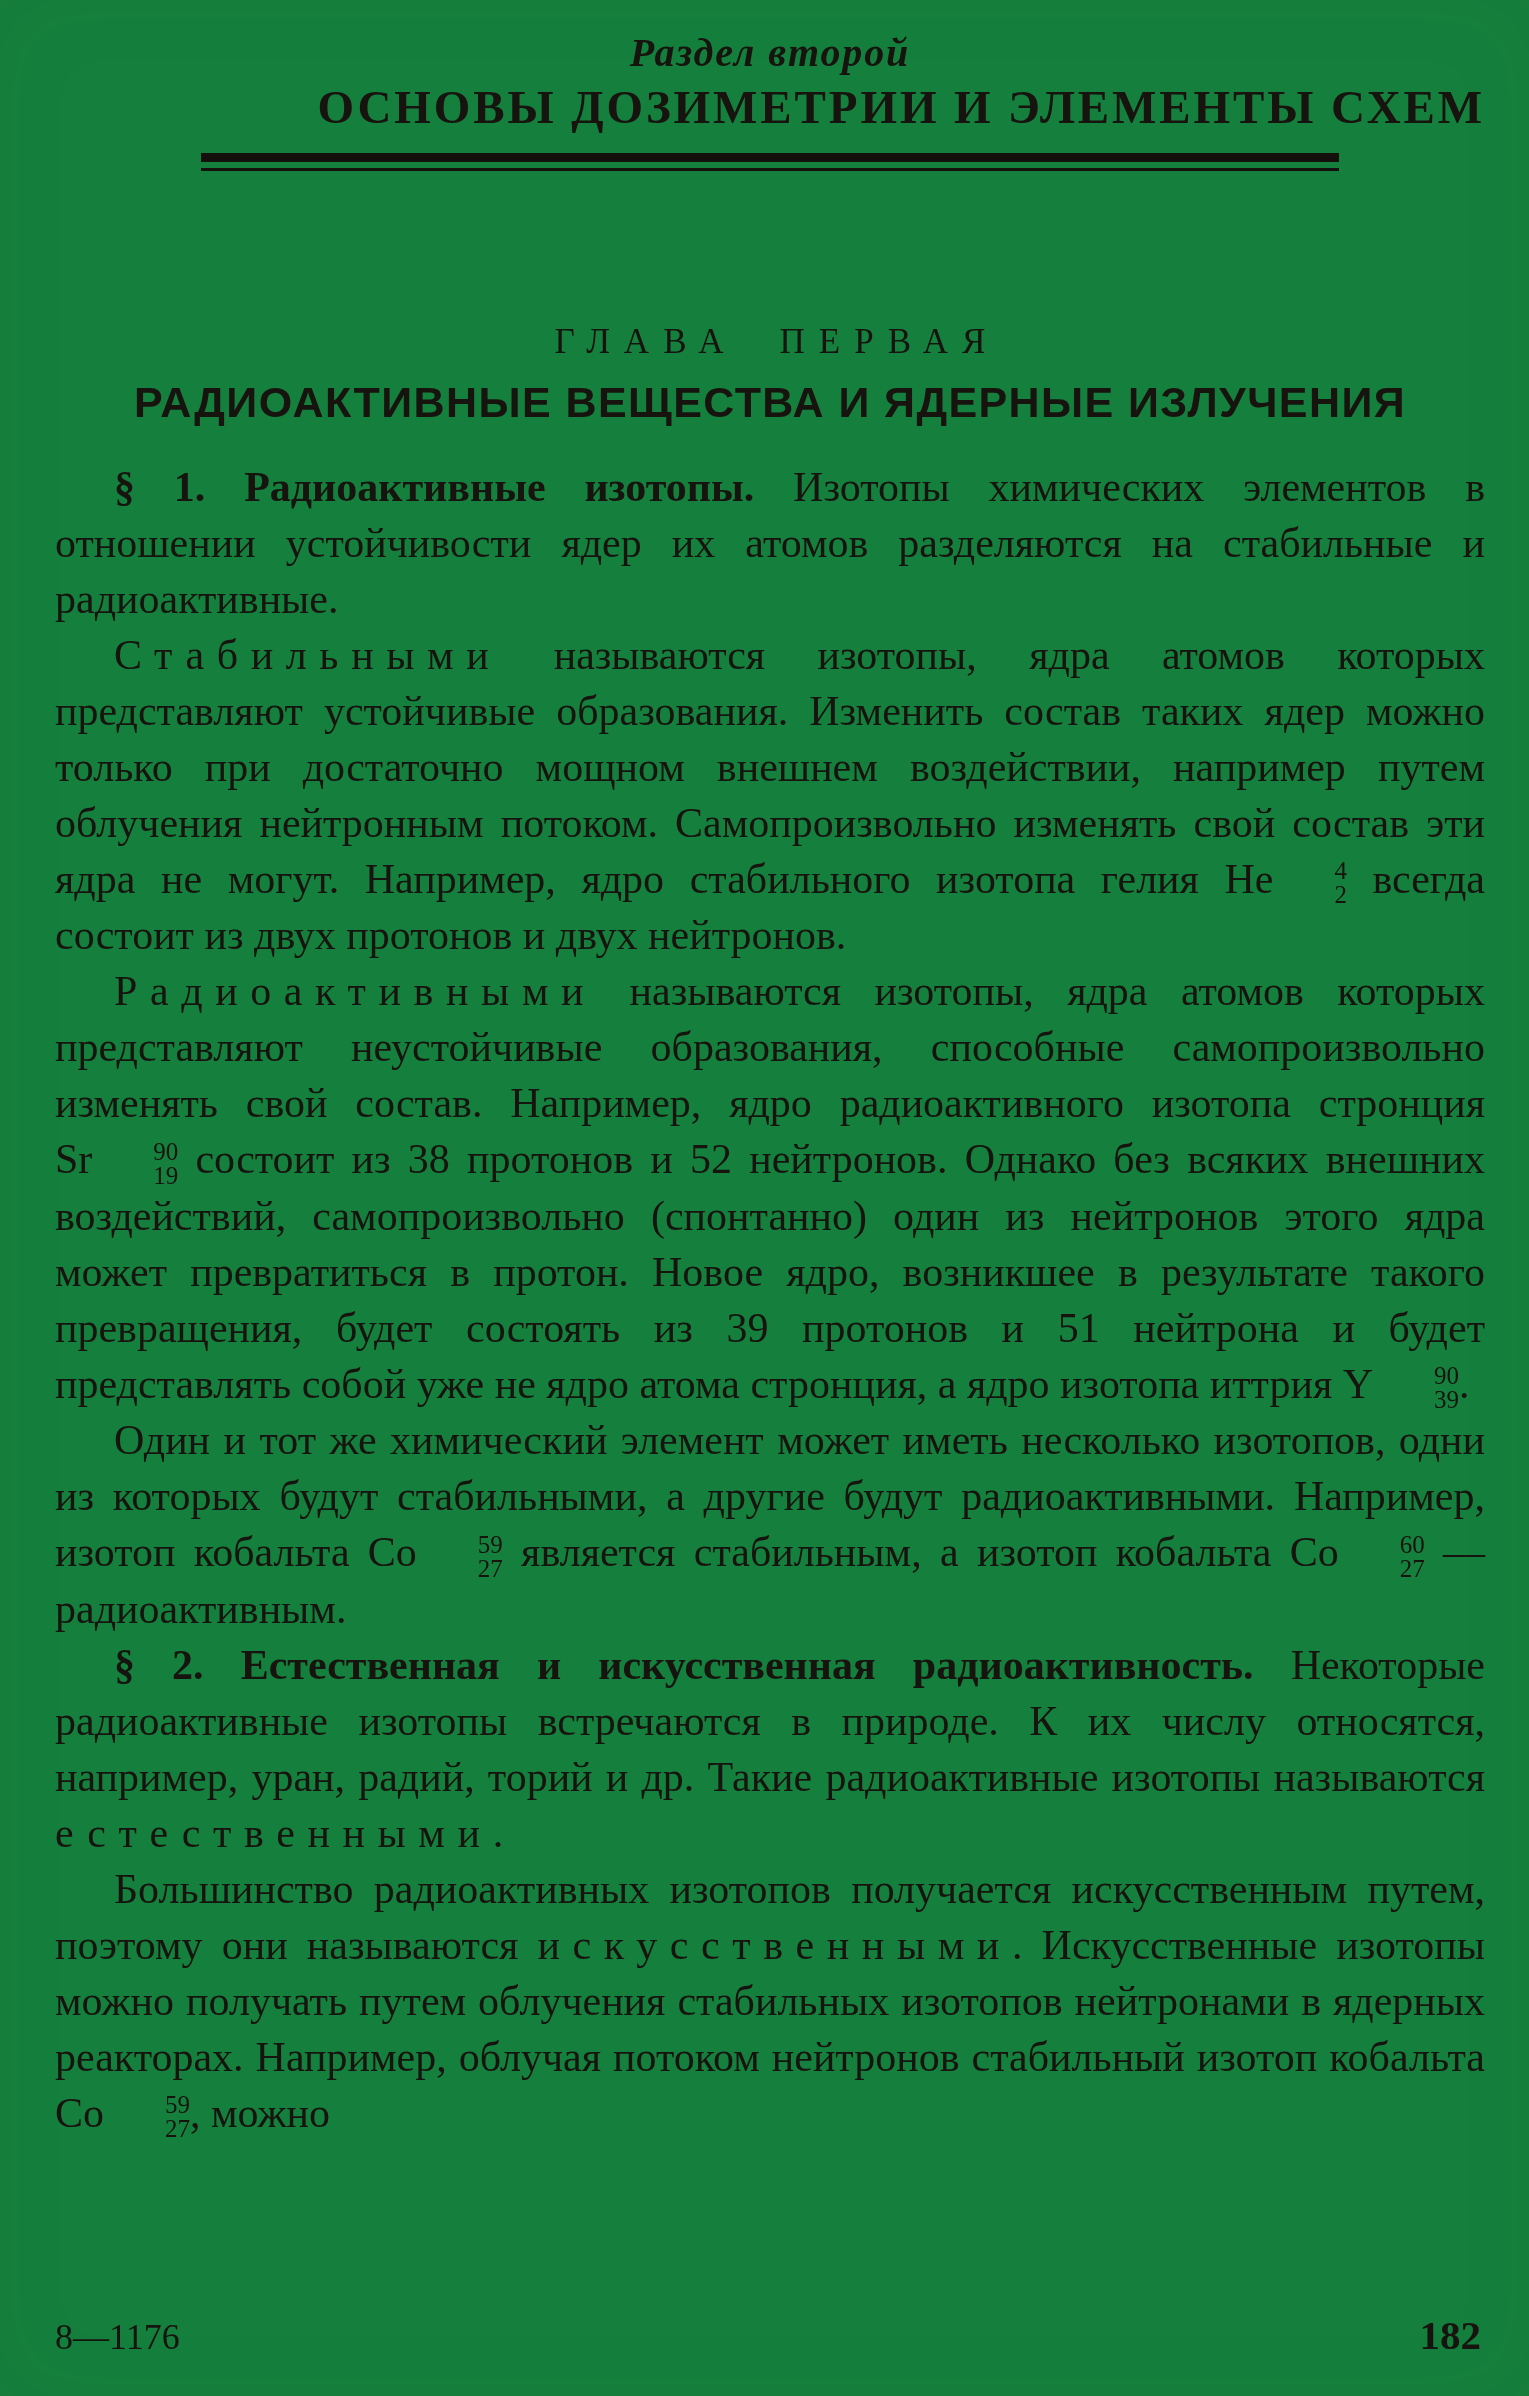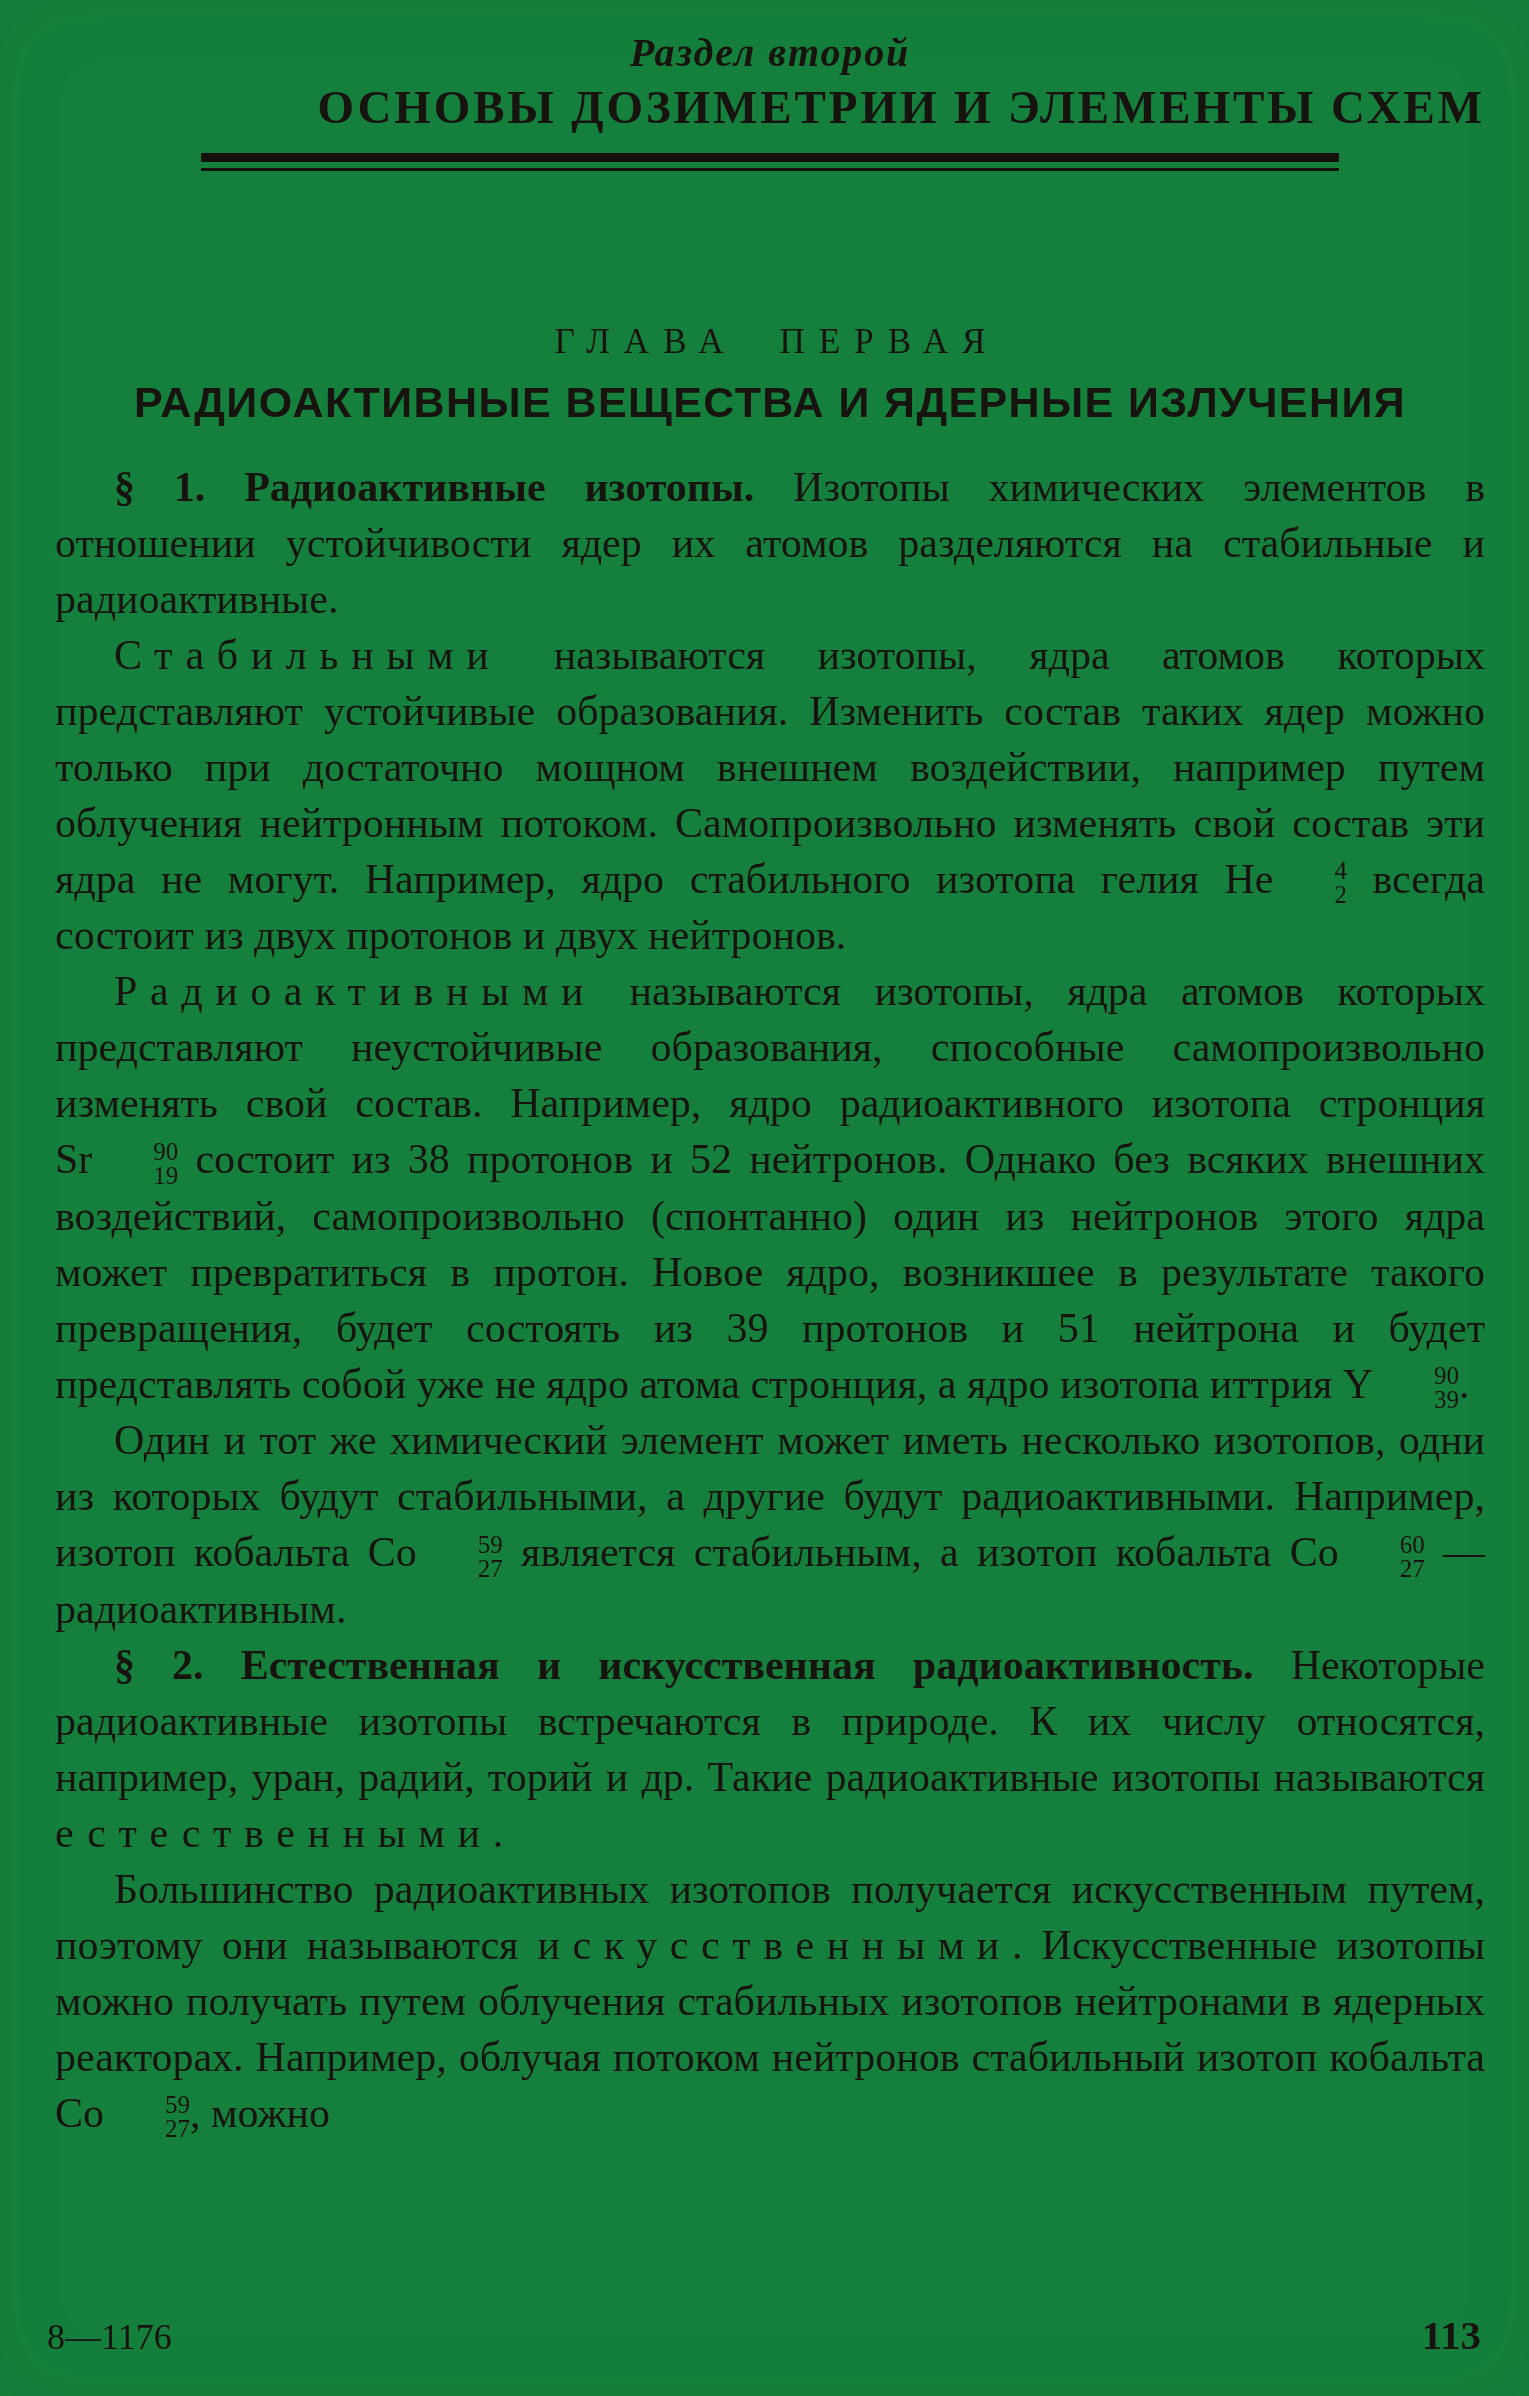--- a/index.html
+++ b/index.html
@@ -80,21 +80,21 @@
     flex-direction: column;
     vertical-align: middle;
     font-size: 25px;
     line-height: 24px;
     margin-left: 1.9px;
     text-align: left;
   }
 
   .footer {
     position: absolute;
-    left: 47px;
+    left: 55px;
     right: 48px;
     top: 2311px;
     display: flex;
     justify-content: space-between;
     align-items: baseline;
     font-size: 36px;
   }
   .footer-right { font-weight: bold; font-size: 41px; }
 </style>
 </head>
@@ -139,17 +139,17 @@
           </span></span> — радиоактивным.</p>
       <p class="para"><b>§ 2. Естественная и искусственная радиоактивность.</b> Некоторые радиоактивные изотопы встречаются в природе. К их числу относятся, например, уран, радий, торий и др. Такие радиоактивные изотопы называются <span class="sp">естественными</span>.</p>
       <p class="para">Большинство радиоактивных изотопов получается искусственным путем, поэтому они называются <span class="sp">искусственными</span>. Искусственные изотопы можно получать путем облучения стабильных изотопов нейтронами в ядерных реакторах. Например, облучая потоком нейтронов стабильный изотоп кобальта <span class="iso"><span class="iso-sym">Co</span><span class="iso-nums">
             <span>59</span>
             <span>27</span>
           </span></span>, можно</p>
     </div>
 
   <div class="footer">
     <span class="footer-left">8—1176</span>
-    <span class="footer-right">113</span>
+    <span class="footer-right">182</span>
   </div>
 
 </div>
 
 
 </body></html>

